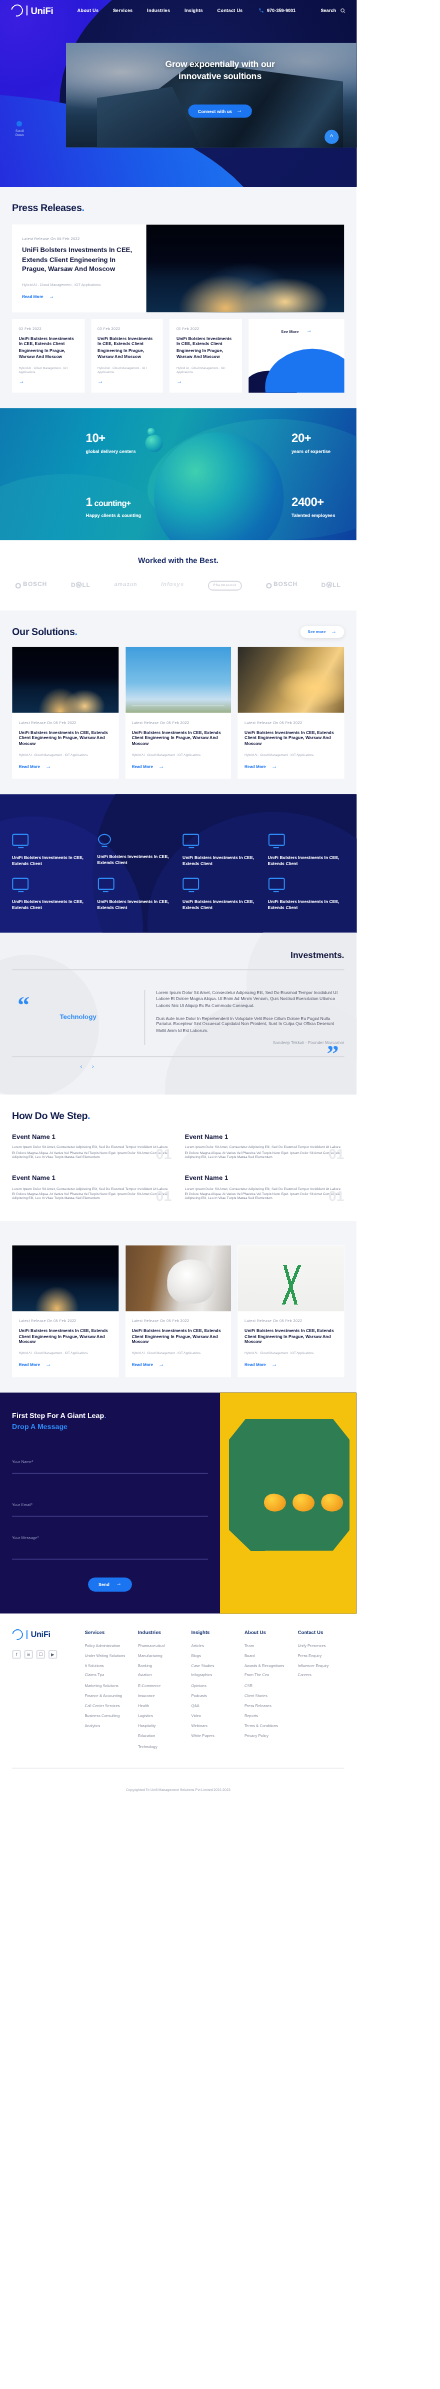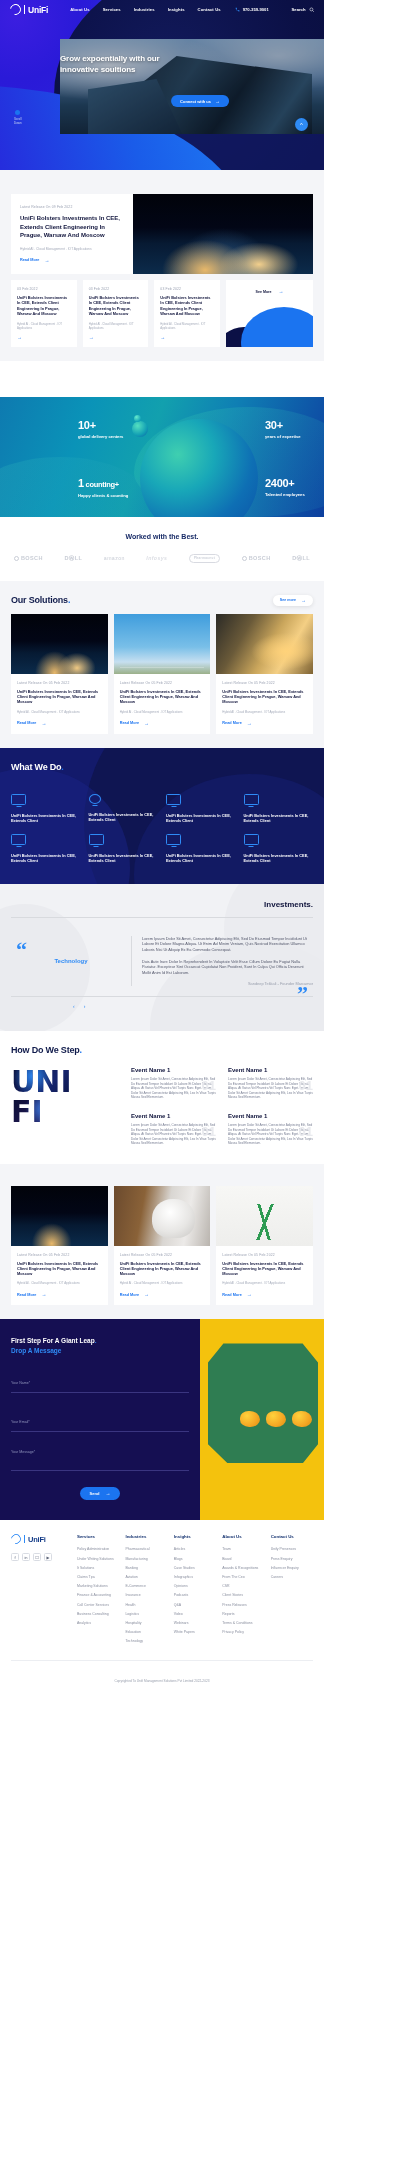--- a/index.html
+++ b/index.html
@@ -83,21 +83,21 @@
     opacity:.95;
   }
   .hero-card .glass2 {
     position:absolute; left:10%; top:42%; width:34%; height:60%;
     background:linear-gradient(150deg,#3c6380 0%,#15283a 100%);
     clip-path:polygon(0 18%,72% 0,100% 100%,0 100%);
   }
   .hero-overlay { position:absolute; inset:0; background:rgba(10,22,46,.30);}
   .hero-title {
     position:absolute; left:0; right:0; top:14px;
-    color:#fff; font-size:8px; font-weight:700;
+    text-align:center; color:#fff; font-size:8px; font-weight:700;
     line-height:11px; letter-spacing:-.1px;
     text-shadow:0 1px 3px rgba(0,0,0,.4);
   }
   .hero-btn {
     position:absolute; left:50%; transform:translateX(-50%); top:56px;
     background:#1b74f0; color:#fff; border:none; border-radius:9px;
     font-size:4px; font-weight:700; padding:3.5px 9px;
     display:flex;align-items:center;gap:4px; cursor:pointer;
   }
   .scroll-down {
@@ -157,21 +157,21 @@
   }
   .see-more-card .blob2 {
     position:absolute; left:-8px; bottom:-24px; width:52px;height:44px;border-radius:50%;
     background:#0b1046;
   }
   .see-more-card .lbl { position:relative; z-index:2; display:flex;gap:7px;align-items:center;
     font-size:3.6px;font-weight:700;color:#10143c;}
 
   
   .stats { position:relative; height:120px; overflow:hidden;
-    background:linear-gradient(110deg,#0e7ab0 0%,#0a93b8 25%,#12a0ae 45%,#0f7fb4 65%,#0e52a6 88%,#0c3f9e 100%);margin-top:36px;}
+    background:linear-gradient(110deg,#0e7ab0 0%,#0a93b8 25%,#12a0ae 45%,#0f7fb4 65%,#0e52a6 88%,#0c3f9e 100%);}
   .stats .sphere {
     position:absolute; left:140px; top:22px; width:118px;height:118px;border-radius:50%;
     background:radial-gradient(circle at 32% 30%, #3fcfb0 0%, #18a7b8 32%, #0e6fb4 65%, #0b4fa6 100%);
   }
   .stats .sphere-sm { position:absolute; left:132px; top:24px; width:16px;height:16px;border-radius:50%;
     background:radial-gradient(circle at 35% 30%, #54e0c0 0%, #12a0b4 60%, #0a5ba8 100%);}
   .stats .sphere-xs { position:absolute; left:134px; top:18px; width:7px;height:7px;border-radius:50%;
     background:radial-gradient(circle at 35% 30%, #67eccd 0%, #11a2b6 70%);}
   .stats .wave {
     position:absolute; right:-40px; top:10px; width:230px; height:110px;
@@ -397,20 +397,23 @@
       <span>Scroll</span>
       <span>Down</span>
     </div>
 
     <div class="hero-fab">
       <span>^</span>
     </div>
   </section>
 
   <section class="sec press">
+    <div class="sec-head">
+      <h2 class="sec-title"><span>Press Releases</span><span class="dot">.</span></h2>
+    </div>
 
     <div class="press-main">
       <div class="txt">
         <div class="meta">Latest Release On 09 Feb 2022</div>
         <h3>UniFi Bolsters Investments In CEE, Extends Client Engineering In Prague, Warsaw And Moscow</h3>
         <div class="tags">Hybrid AI . Cloud Management . IOT Applications</div>
         <div class="readmore">
           <span>Read More</span>
           <span class="arrow">→</span>
         </div>
@@ -459,21 +462,21 @@
     <div class="wave2"></div>
     <div class="sphere"></div>
     <div class="sphere-sm"></div>
     <div class="sphere-xs"></div>
 
     <div class="stat s1">
       <div class="num">10+</div>
       <div class="lbl">global delivery centers</div>
     </div>
     <div class="stat s2">
-      <div class="num">30+</div>
+      <div class="num">20+</div>
       <div class="lbl">years of expertise</div>
     </div>
     <div class="stat s3">
       <div class="num"><span>1</span><span class="sm"> counting+</span></div>
       <div class="lbl">Happy clients &amp; counting</div>
     </div>
     <div class="stat s4">
       <div class="num">2400+</div>
       <div class="lbl">Talented employees</div>
     </div>
@@ -543,21 +546,20 @@
           </div>
         </div>
       </div>
     </div>
   </section>
 
   <section class="whatwedo">
     <div class="wwd-blob1"></div>
     <div class="wwd-blob2"></div>
     <div class="wwd-blob3"></div>
-    <h2 class="sec-title wwd-title"><span>What We Do</span><span class="dot">.</span></h2>
     <div class="wwd-grid">
       <div class="wwd-item">
           <div class="mon"></div>
           <p>UniFi Bolsters Investments In CEE, Extends Client</p>
         </div>
       <div class="wwd-item">
           <div class="mon round"></div>
           <p>UniFi Bolsters Investments In CEE, Extends Client</p>
         </div>
       <div class="wwd-item">
@@ -608,24 +610,20 @@
     <div class="qmark-close">”</div>
     <div class="testi-nav">
       <span>‹</span>
       <span>›</span>
     </div>
   </section>
 
   <section class="howwork">
     <h2 class="sec-title"><span>How Do We Step</span><span class="dot">.</span></h2>
     <div class="hw-grid">
-      <div class="hw-logo">
-        <div class="hw-uni">UNI</div>
-        <div class="hw-fi">FI</div>
-      </div>
       <div class="hw-events">
         <div class="hw-ev">
           <div class="no">01</div>
           <h4>Event Name 1</h4>
           <p>Lorem Ipsum Dolor Sit Amet, Consectetur Adipiscing Elit, Sed Do Eiusmod Tempor Incididunt Ut Labore Et Dolore Magna Aliqua. At Varius Vel Pharetra Vel Turpis Nunc Eget. Ipsum Dolor Sit Amet Consectetur Adipiscing Elit, Leo In Vitae Turpis Massa Sed Elementum.</p>
         </div>
         <div class="hw-ev">
           <div class="no">01</div>
           <h4>Event Name 1</h4>
           <p>Lorem Ipsum Dolor Sit Amet, Consectetur Adipiscing Elit, Sed Do Eiusmod Tempor Incididunt Ut Labore Et Dolore Magna Aliqua. At Varius Vel Pharetra Vel Turpis Nunc Eget. Ipsum Dolor Sit Amet Consectetur Adipiscing Elit, Leo In Vitae Turpis Massa Sed Elementum.</p>

